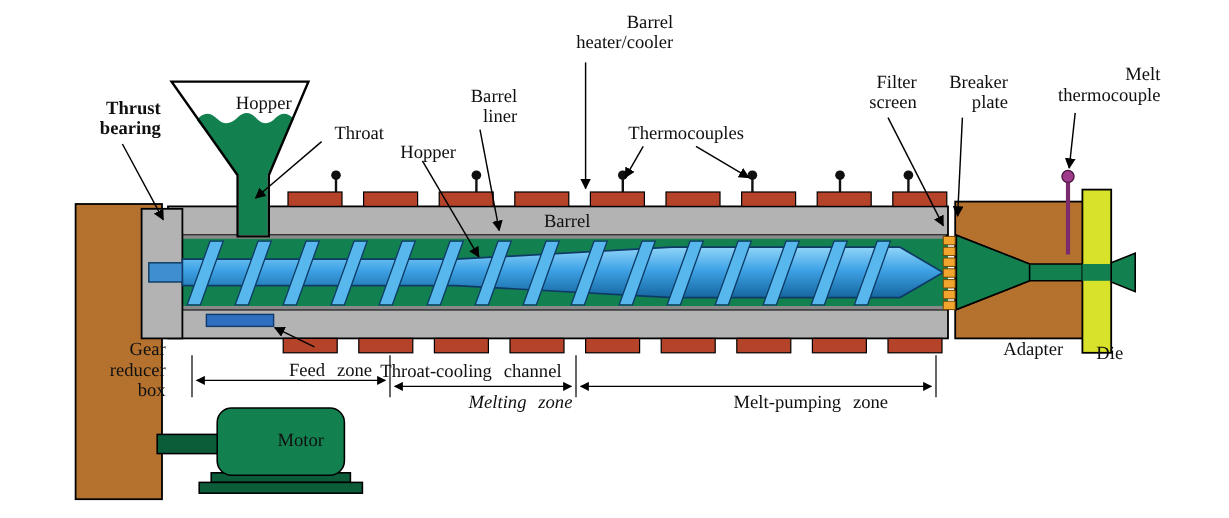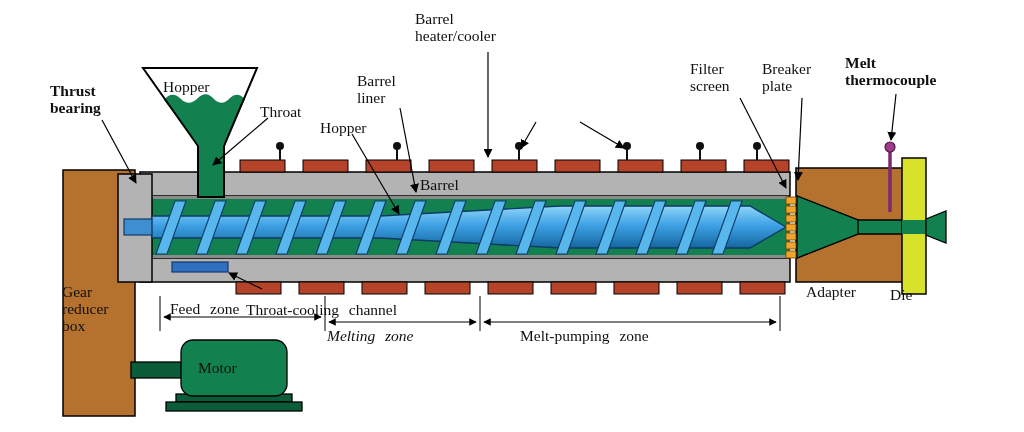--- a/index.html
+++ b/index.html
@@ -3,21 +3,21 @@
 <meta charset="utf-8">
 <style>
   html,body{margin:0;padding:0;background:#fff;}
   .stage{
     position:relative;width:1024px;height:432px;background:#ffffff;
     font-family:"Liberation Serif","DejaVu Serif",serif;overflow:hidden;
   }
   .stage svg{position:absolute;left:0;top:0;}
   .lbl{
     position:absolute;color:#101010;font-size:15.5px;line-height:1.1;
-    text-align:left;white-space:pre-line;pointer-events:none;
+    text-align:right;white-space:pre-line;pointer-events:none;
   }
   .wide{word-spacing:6px;}
   
   .brown{fill:#b5722f;stroke:#000;stroke-width:1.5;}
   .gray{fill:#b3b3b3;stroke:#000;stroke-width:1.5;}
   .green{fill:#12814f;}
   .greenS{fill:#12814f;stroke:#000;stroke-width:1.3;}
   .dgreen{fill:#0b5c39;stroke:#000;stroke-width:1.3;}
   .heater{fill:#b5432a;stroke:#000;stroke-width:1;}
   .die{fill:#d8e22a;stroke:#000;stroke-width:1.5;}
@@ -209,25 +209,26 @@
 
   <div class="lbl" style="left:50px;top:82px;width:84px;font-weight:bold;">Thrust
 bearing</div>
   <div class="lbl" style="left:163px;top:78px;width:80px;">Hopper</div>
   <div class="lbl" style="left:260px;top:103px;width:60px;font-family:Liberation Serif, serif;">Throat</div>
   <div class="lbl" style="left:357px;top:72px;width:74px;">Barrel
 liner</div>
   <div class="lbl" style="left:320px;top:119px;width:60px;">Hopper</div>
   <div class="lbl" style="left:415px;top:10px;width:146px;">Barrel
 heater/cooler</div>
+  <div class="lbl" style="left:494px;top:103px;width:126px;">Thermocouples</div>
   <div class="lbl" style="left:690px;top:60px;width:74px;">Filter
 screen</div>
   <div class="lbl" style="left:762px;top:60px;width:78px;">Breaker
 plate</div>
-  <div class="lbl" style="left:845px;top:54px;width:122px;font-weight:bold;">Melt
+  <div class="lbl" style="left:845px;top:54px;width:122px;">Melt
 thermocouple</div>
   <div class="lbl" style="left:420px;top:176px;width:72px;">Barrel</div>
   <div class="lbl wide" style="left:246px;top:289px;width:222px;margin-top:12px;">Throat-cooling channel</div>
   <div class="lbl wide" style="left:170px;top:300px;width:140px;">Feed zone</div>
   <div class="lbl wide" style="left:327px;top:327px;width:150px;font-style:italic;">Melting zone</div>
   <div class="lbl wide" style="left:520px;top:327px;width:220px;">Melt-pumping zone</div>
   <div class="lbl" style="left:806px;top:283px;width:80px;">Adapter</div>
   <div class="lbl" style="left:890px;top:286px;width:46px;">Die</div>
   <div class="lbl" style="left:62px;top:283px;width:76px;">Gear
 reducer

